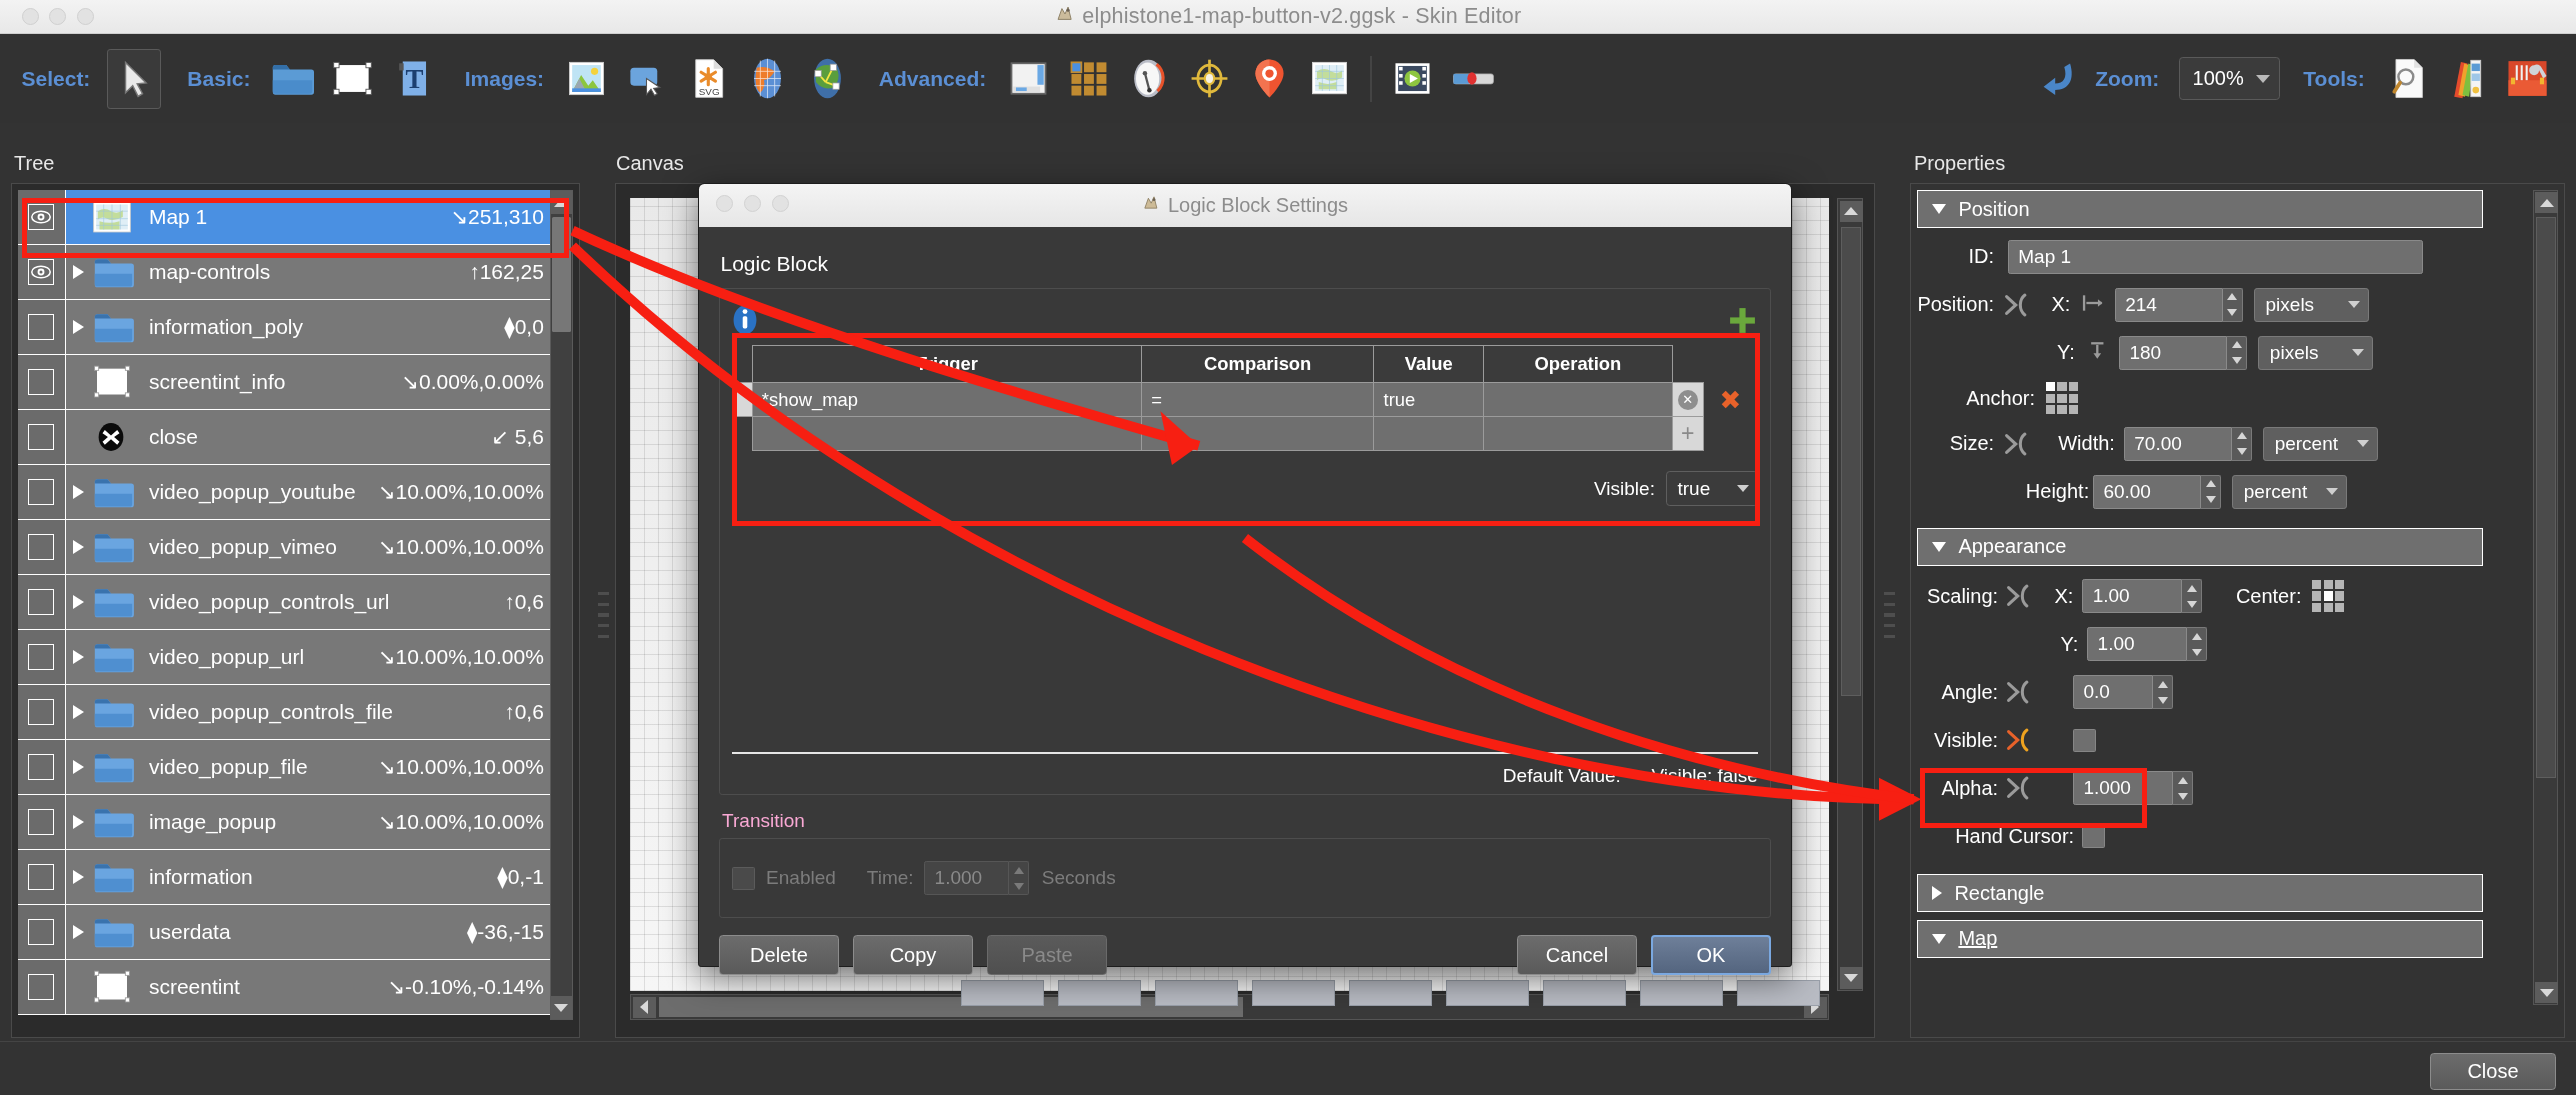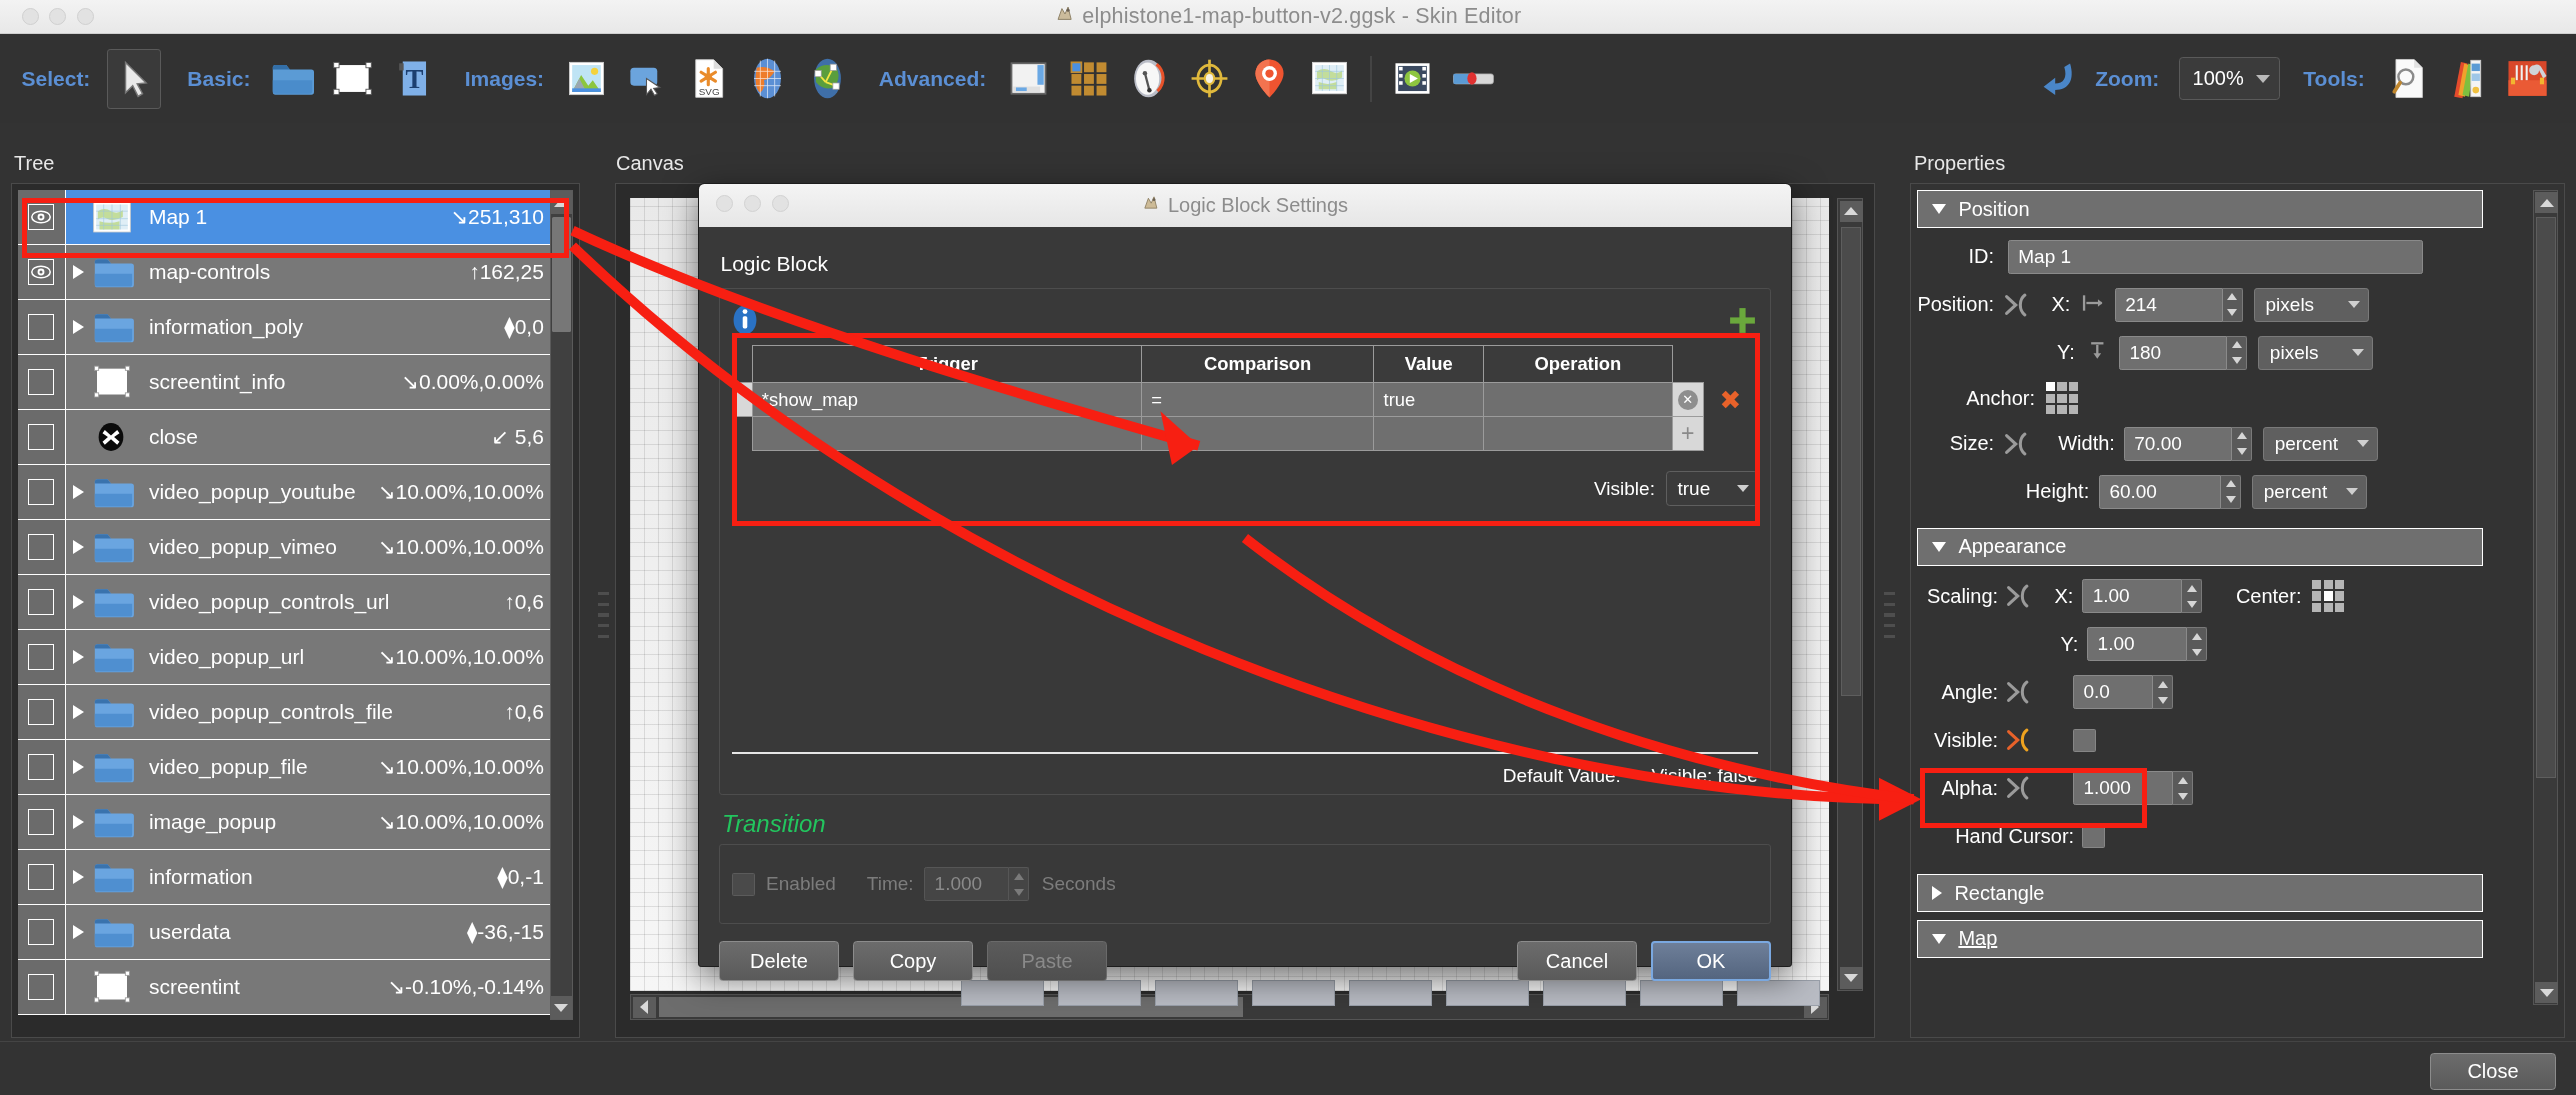--- a/index.html
+++ b/index.html
@@ -205,21 +205,21 @@
   }
   .row-grip { width: 12.3px; background:#d8d8d8; border:0.8px solid #9b9b9b; }
 
   .visible-dd {
     background:#3b3b3b; border:0.8px solid #5f5f5f; border-radius:3.8px; height: 35px; width: 92px;
     display:flex; align-items:center; justify-content:space-between; padding:0 7.7px 0 10.8px;
     color:#ffffff; font-size:19px;
   }
   .dlg-divider { height: 1.5px; background:#e6e6e6; margin: 7.7px 0 10.8px 0; }
   .dlg-def { color:#ffffff; font-size:19px; text-align:right; }
-  .transition-label { color:#22c55e; font-size:24px; margin: 15.4px 0 6.1px 3.1px; font-style: italic; }
+  .transition-label { color:#f9a8d4; font-size:19px; margin: 15.4px 0 6.1px 3.1px; }
   .dlg-btn {
     background: linear-gradient(to bottom,#6c6c6c,#5a5a5a); border:0.8px solid #8c8c8c;
     border-radius:3.8px; color:#ffffff; font-size:20px; height:40px; min-width:120px;
     display:flex; align-items:center; justify-content:center;
   }
   .dlg-btn.disabled { color:#8a8a8a; border-color:#6a6a6a;
      background: linear-gradient(to bottom,#5b5b5b,#4f4f4f); }
   .dlg-btn.primary { background: linear-gradient(to bottom,#6e7f99,#54657f); border:2.3px solid #7aa8e0; }
 
   
@@ -940,21 +940,21 @@
           </span>
         <span class="punit" style="margin-left:10.8px;">
           <span>percent</span>
           <span class="cr"></span>
         </span>
       </div>
 
       <div class="prow">
         <span style="width:88px;"></span>
         <span class="plabel" style="width:81px; margin-left:3.1px;">Height:</span>
-        <span class="pfield" style="width:122px; margin-left:10px; border-radius:2.3px 0 0 2.3px;">60.00</span>
+        <span class="pfield" style="width:108px; margin-left:4px; border-radius:2.3px 0 0 2.3px;">60.00</span>
         <span class="spin">
             <i class="u"></i>
             <i class="d"></i>
           </span>
         <span class="punit" style="margin-left:10.8px;">
           <span>percent</span>
           <span class="cr"></span>
         </span>
       </div>
 

